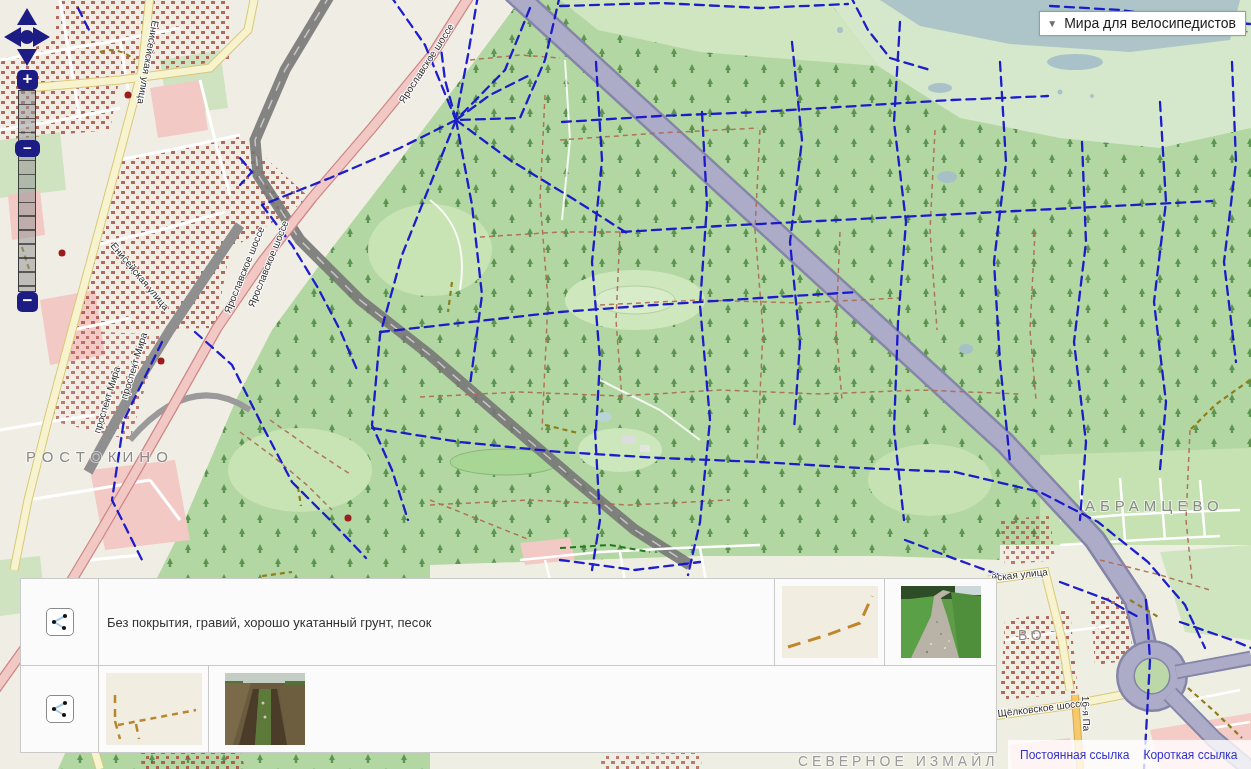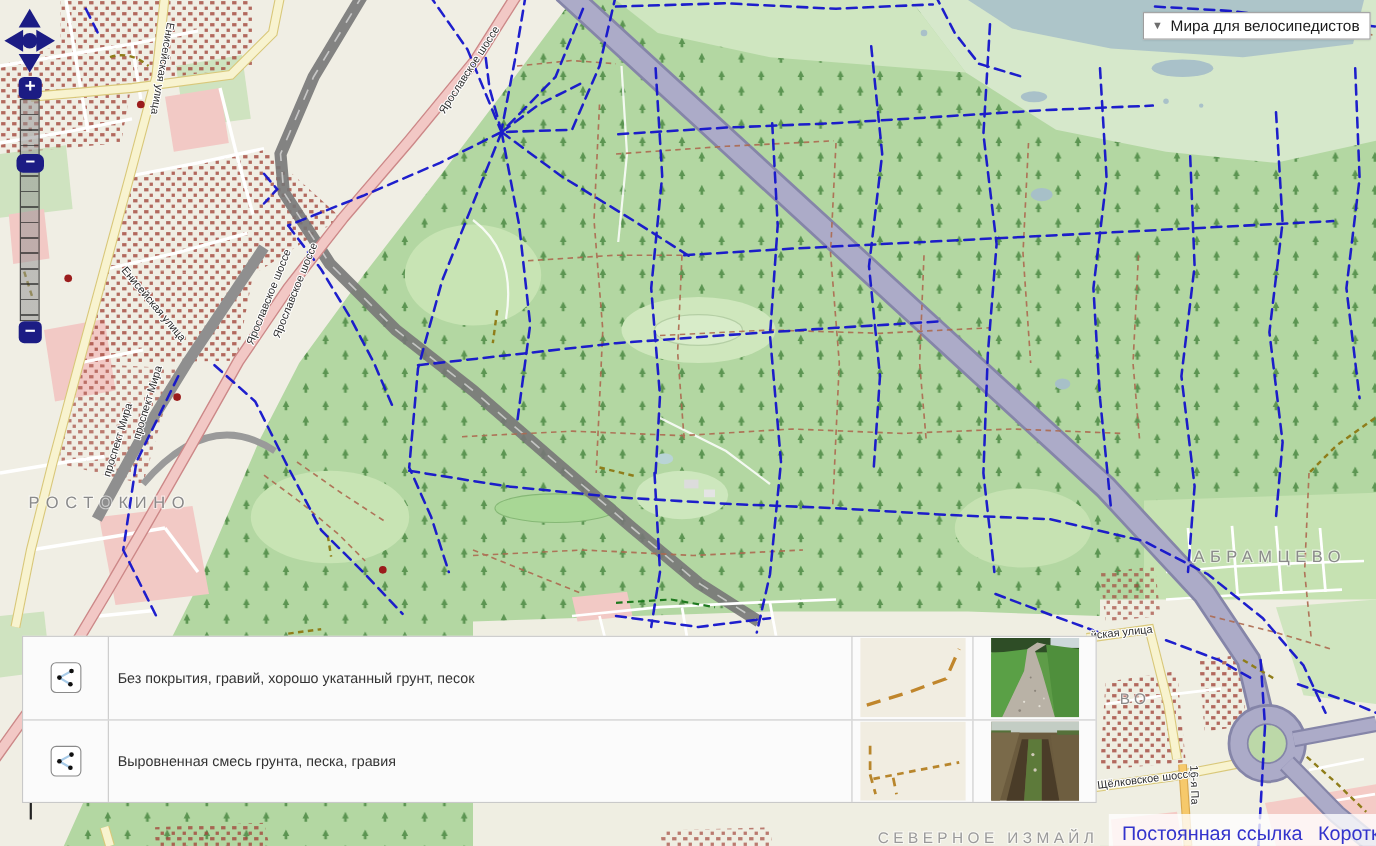--- a/index.html
+++ b/index.html
@@ -32,36 +32,36 @@
   .zoom-handle{position:absolute;left:11px;top:132px;width:25px;height:17px;background:#1c1c84;border-radius:6px;
                color:#fff;font-size:15px;font-weight:bold;line-height:15px;text-align:center;cursor:grab;z-index:41;}
 
   
   .layer-switcher{position:absolute;right:5px;top:11px;z-index:40;background:#fff;border:1px solid #9d9d9d;
                   padding:3px 9px 4px 7px;font-size:14px;color:#1b1b1b;cursor:pointer;display:flex;align-items:center;gap:7px;
                   box-shadow:0 0 2px rgba(0,0,0,.15);}
   .layer-switcher .tri{font-size:10px;color:#6d6d6d;}
 
   
-  .legend-panel{position:absolute;left:20px;top:578px;width:977px;height:152px;background:#fbfbfb;
+  .legend-panel{position:absolute;left:20px;top:578px;width:977px;height:175px;background:#fbfbfb;
                 border:1px solid #c9c9c9;box-sizing:border-box;z-index:30;display:flex;flex-direction:column;}
   .legend-row{flex:1;display:flex;align-items:stretch;}
   .legend-row + .legend-row{border-top:1px solid #c9c9c9;}
   .cell{display:flex;align-items:center;justify-content:center;box-sizing:border-box;}
   .cell.icon-cell{width:78px;border-right:1px solid #c9c9c9;}
   .cell.text-cell{flex:1;border-right:1px solid #c9c9c9;justify-content:flex-start;padding-left:8px;
                   font-size:13px;color:#333;}
   .cell.sample-cell{width:110px;border-right:1px solid #c9c9c9;}
   .cell.photo-cell{width:111px;}
   .icon-btn{width:26px;height:26px;border:1px solid #8a8a8a;border-radius:5px;background:#fff;cursor:pointer;
             display:flex;align-items:center;justify-content:center;}
 
   
   .links-bar{position:absolute;right:0;bottom:0;height:29px;left:1008px;z-index:35;background:rgba(255,255,255,.78);
-             display:flex;align-items:flex-end;gap:14px;padding-left:12px;font-size:18px;}
+             display:flex;align-items:center;gap:14px;padding-left:12px;font-size:12px;}
   .links-bar a{color:#3333cc;text-decoration:none;cursor:pointer;white-space:nowrap;}
 </style>
 </head>
 <body>
 
 <div class="screen">
 
   <svg id="map-canvas" width="1251" height="769" viewBox="0 0 1251 769">
     <defs>
       <pattern id="trees" patternUnits="userSpaceOnUse" width="36" height="30">
@@ -382,21 +382,20 @@
       <div class="cell icon-cell">
         <div class="icon-btn">
           <svg width="22" height="22" viewBox="0 0 22 22">
             <path d="M5,11 L16,5 M5,11 L15,17" stroke="#a8cbe8" stroke-width="2" fill="none"></path>
             <circle cx="16" cy="5" r="2.1" fill="#111"></circle>
               <circle cx="5" cy="11" r="2.1" fill="#111"></circle>
               <circle cx="15" cy="17" r="2.1" fill="#111"></circle>
           </svg>
         </div>
       </div>
-      <div class="cell text-cell">Выровненная смесь грунта, песка, гравия</div>
       <div class="cell sample-cell">
         <svg width="96" height="72" viewBox="0 0 96 72">
           <rect width="96" height="72" fill="#f1ede1"></rect>
           <path d="M9,22 L9,48" stroke="#b8862c" stroke-width="2.5" stroke-dasharray="8 6" fill="none"></path>
           <path d="M9,48 L14,66" stroke="#b8862c" stroke-width="2.5" stroke-dasharray="8 6" fill="none"></path>
           <path d="M12,52 L90,37" stroke="#b8862c" stroke-width="2.5" stroke-dasharray="6 5" fill="none"></path>
           <path d="M30,51 L33,66" stroke="#b8862c" stroke-width="2.5" stroke-dasharray="8 6" fill="none"></path>
         </svg>
       </div>
       <div class="cell photo-cell">

